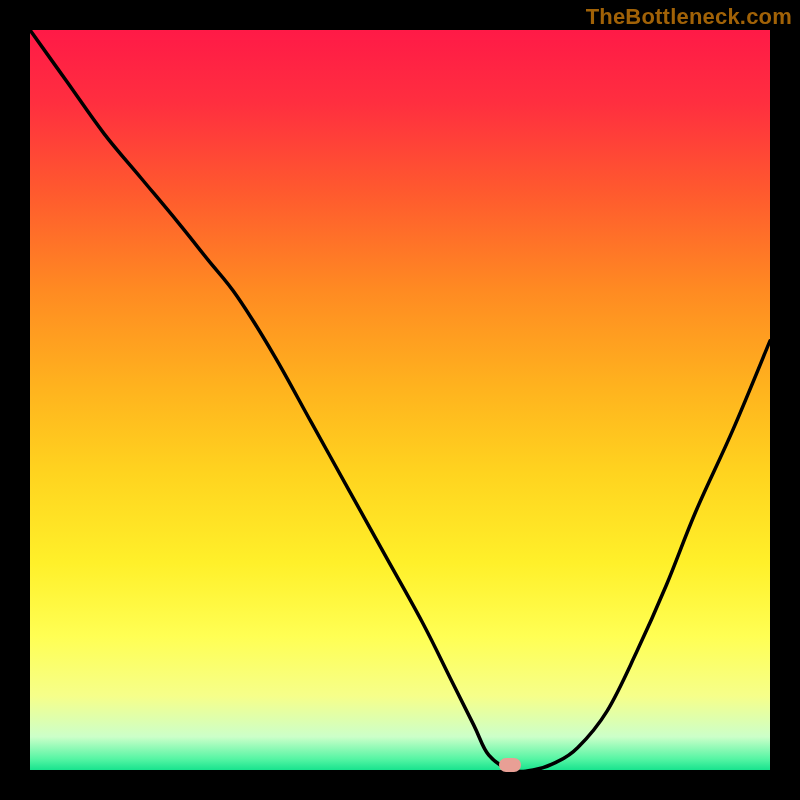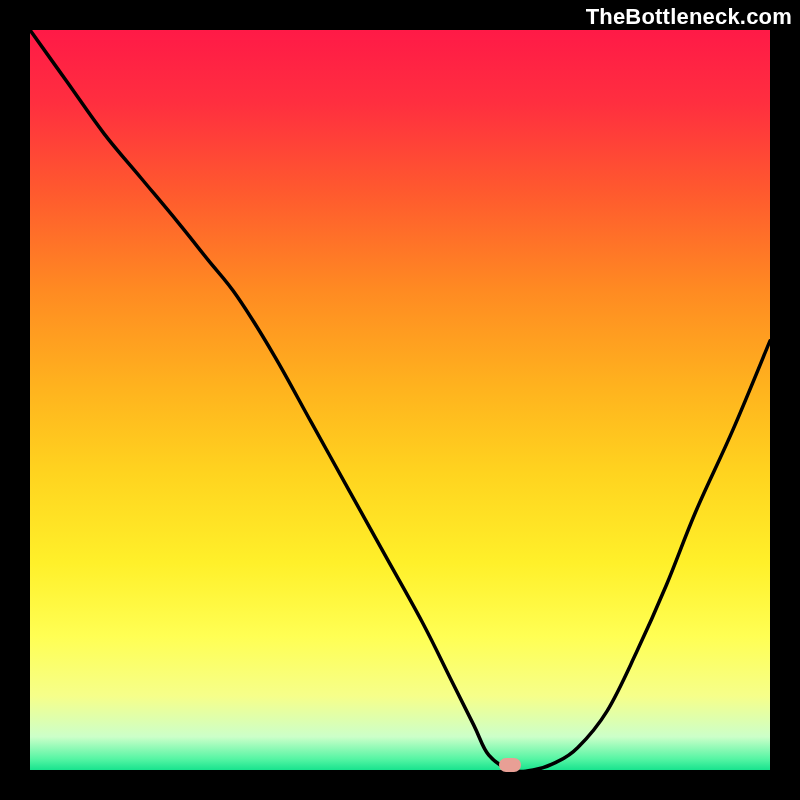--- a/index.html
+++ b/index.html
@@ -52,21 +52,21 @@
     background: #e89f95;
     transform: translate(-50%, -50%);
   }
   .watermark {
     position: absolute;
     top: 4px;
     right: 8px;
     font-family: Arial, Helvetica, sans-serif;
     font-size: 22px;
     font-weight: 600;
-    color: #ffffff;
+    color: #a16207;
     letter-spacing: 0.2px;
     margin-left: 36px;
   }
 </style>
 </head>
 <body>
 
 <div class="frame">
   <div class="plot-area">
     <svg class="gradient-bg" viewBox="0 0 740 740" preserveAspectRatio="none">

